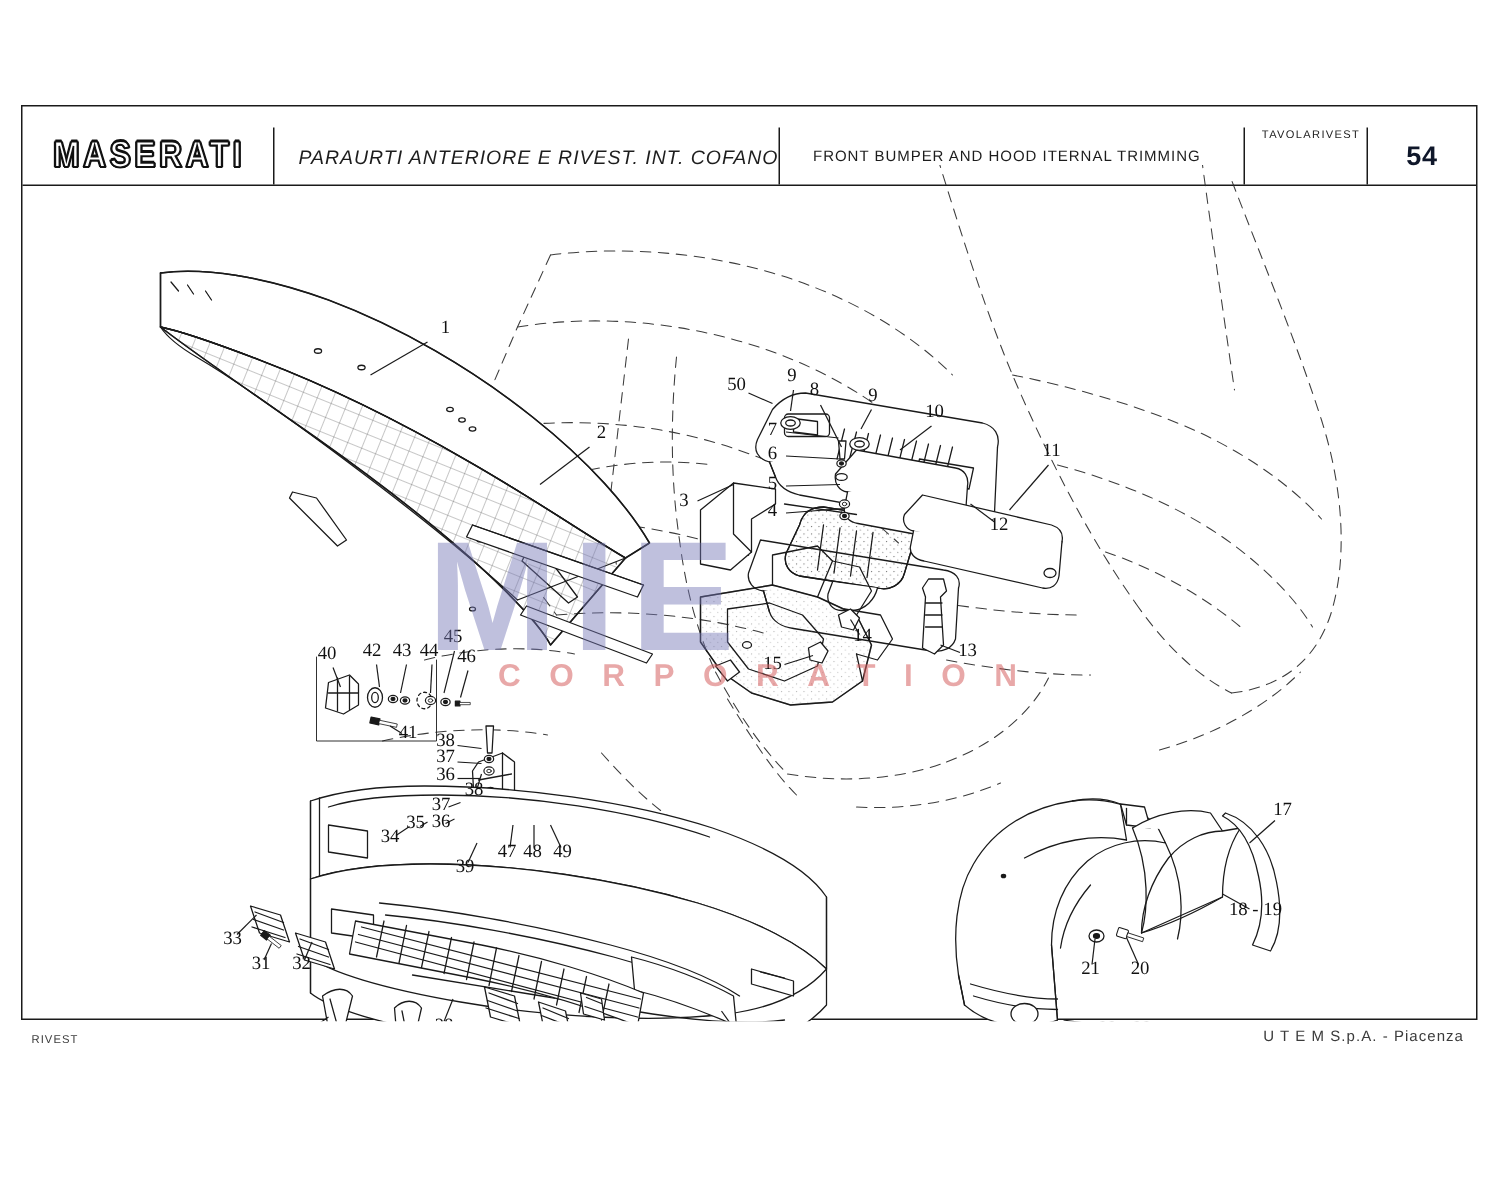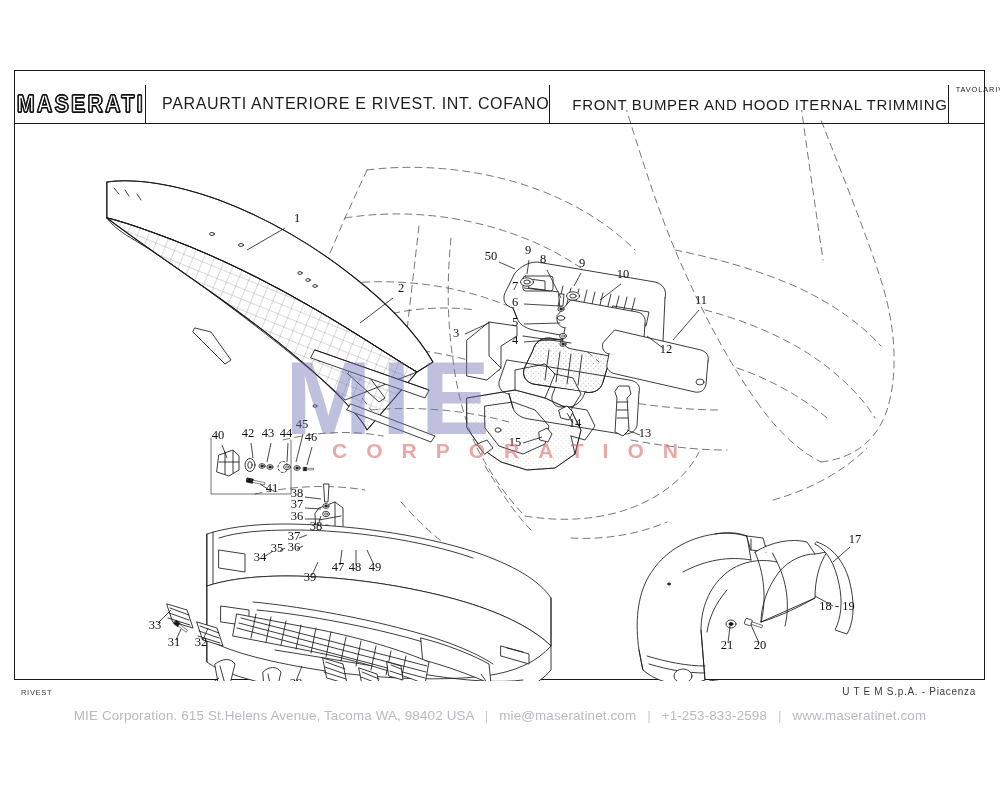--- a/index.html
+++ b/index.html
@@ -47,51 +47,52 @@
       1px 0 0 #111, -1px 0 0 #111, 0 1px 0 #111, 0 -1px 0 #111;
     transform: scaleY(1.18);
     white-space: nowrap;
     padding-left: 2px;
   }
   .tb-it {
     flex: 0 0 327px;
     border-right: 1.3px solid #1a1a1a;
     display: flex; align-items: center;
     padding-left: 16px;
-    font-size: 16px;
+    font-size: 13px;
     letter-spacing: 0.65px;
     color: #1d1d1d;
     white-space: nowrap;
+    font-style: italic;
   }
   .tb-en {
     flex: 1 1 auto;
     border-right: 1.3px solid #1a1a1a;
     display: flex; align-items: center;
     padding-left: 22px;
-    font-size: 15px;
+    font-size: 10px;
     letter-spacing: 0.65px;
     color: #1d1d1d;
     white-space: nowrap;
     text-align: center;
   }
   .tb-tav {
     width: 82px;
     border-right: 1.3px solid #1a1a1a;
     display: flex; flex-direction: row; justify-content: center;
     padding-left: 7px;
     font-size: 7.4px;
     letter-spacing: 0.9px;
     line-height: 1.45;
     color: #1d1d1d;
   }
   .tb-num {
     width: 72px;
     display: flex; align-items: center; justify-content: center;
-    font-size: 25px; font-weight: 700;
-    color: #7f1d1d;
+    font-size: 18px; font-weight: 700;
+    color: #0f172a;
     letter-spacing: 0.5px;
   }
 
   
   .canvas {
     position: absolute;
     left: 0; top: 39px;
     width: 100%; height: 571px;
     overflow: hidden;
   }
@@ -763,23 +764,14 @@
 
     <div class="watermark">
       <div class="wm-mie">MIE</div>
       <div class="wm-corp">CORPORATION</div>
     </div>
 
     <div class="sheet-foot-left">RIVEST</div>
     <div class="sheet-foot-right">U T E M   S.p.A. -  Piacenza</div>
   </div>
 
-  <div class="page-footer">
-    <span>MIE Corporation. 615 St.Helens Avenue, Tacoma WA, 98402 USA</span>
-    <span class="sep">|</span>
-    <span>mie@maseratinet.com</span>
-    <span class="sep">|</span>
-    <span>+1-253-833-2598</span>
-    <span class="sep">|</span>
-    <span>www.maseratinet.com</span>
-  </div>
 
 </div>
 
 </body></html>

